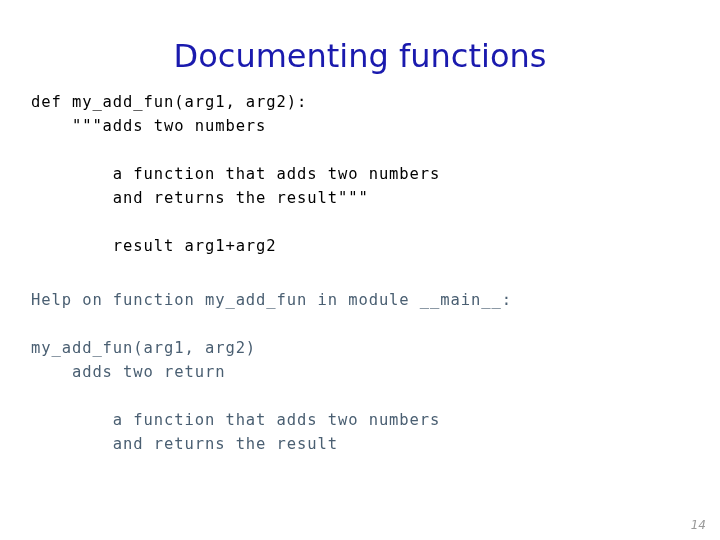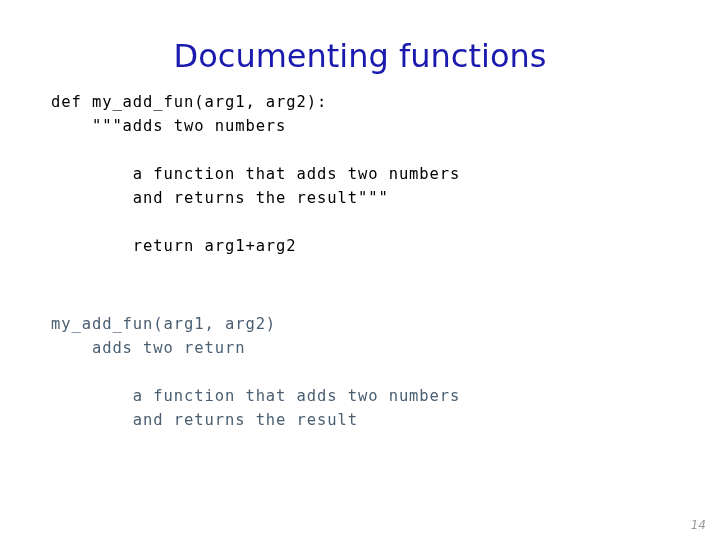--- a/index.html
+++ b/index.html
@@ -35,21 +35,20 @@
     color: #1a1aae;
     letter-spacing: 0px;
     white-space: nowrap;
   }
 
   .code-area {
     position: absolute;
     top: 90px;
     left: 31px;
     width: 660px;
-    margin-left: 20px;
   }
 
   .code-block {
     font-family: "DejaVu Sans Mono", "Liberation Mono", monospace;
     font-size: 15.5px;
     line-height: 24px;
     white-space: pre;
     margin: 0;
     letter-spacing: 0.9px;
   }
@@ -97,25 +96,26 @@
     <pre class="code-block src">def my_add_fun(arg1, arg2):
     """adds two numbers</pre>
 
     <div class="gap-sm"></div>
 
     <pre class="code-block src">        a function that adds two numbers
         and returns the result"""</pre>
 
     <div class="gap-sm"></div>
 
-    <pre class="code-block src">        return arg1+arg2</pre>
+    <pre class="code-block src">        result arg1+arg2</pre>
 
     <div class="gap-md"></div>
 
 
+    <pre class="code-block helpout">Help on function my_add_fun in module __main__:</pre>
 
     <div class="gap-sm"></div>
 
     <pre class="code-block helpout">my_add_fun(arg1, arg2)
     adds two return</pre>
 
     <div class="gap-sm"></div>
 
     <pre class="code-block helpout">        a function that adds two numbers
         and returns the result</pre>

